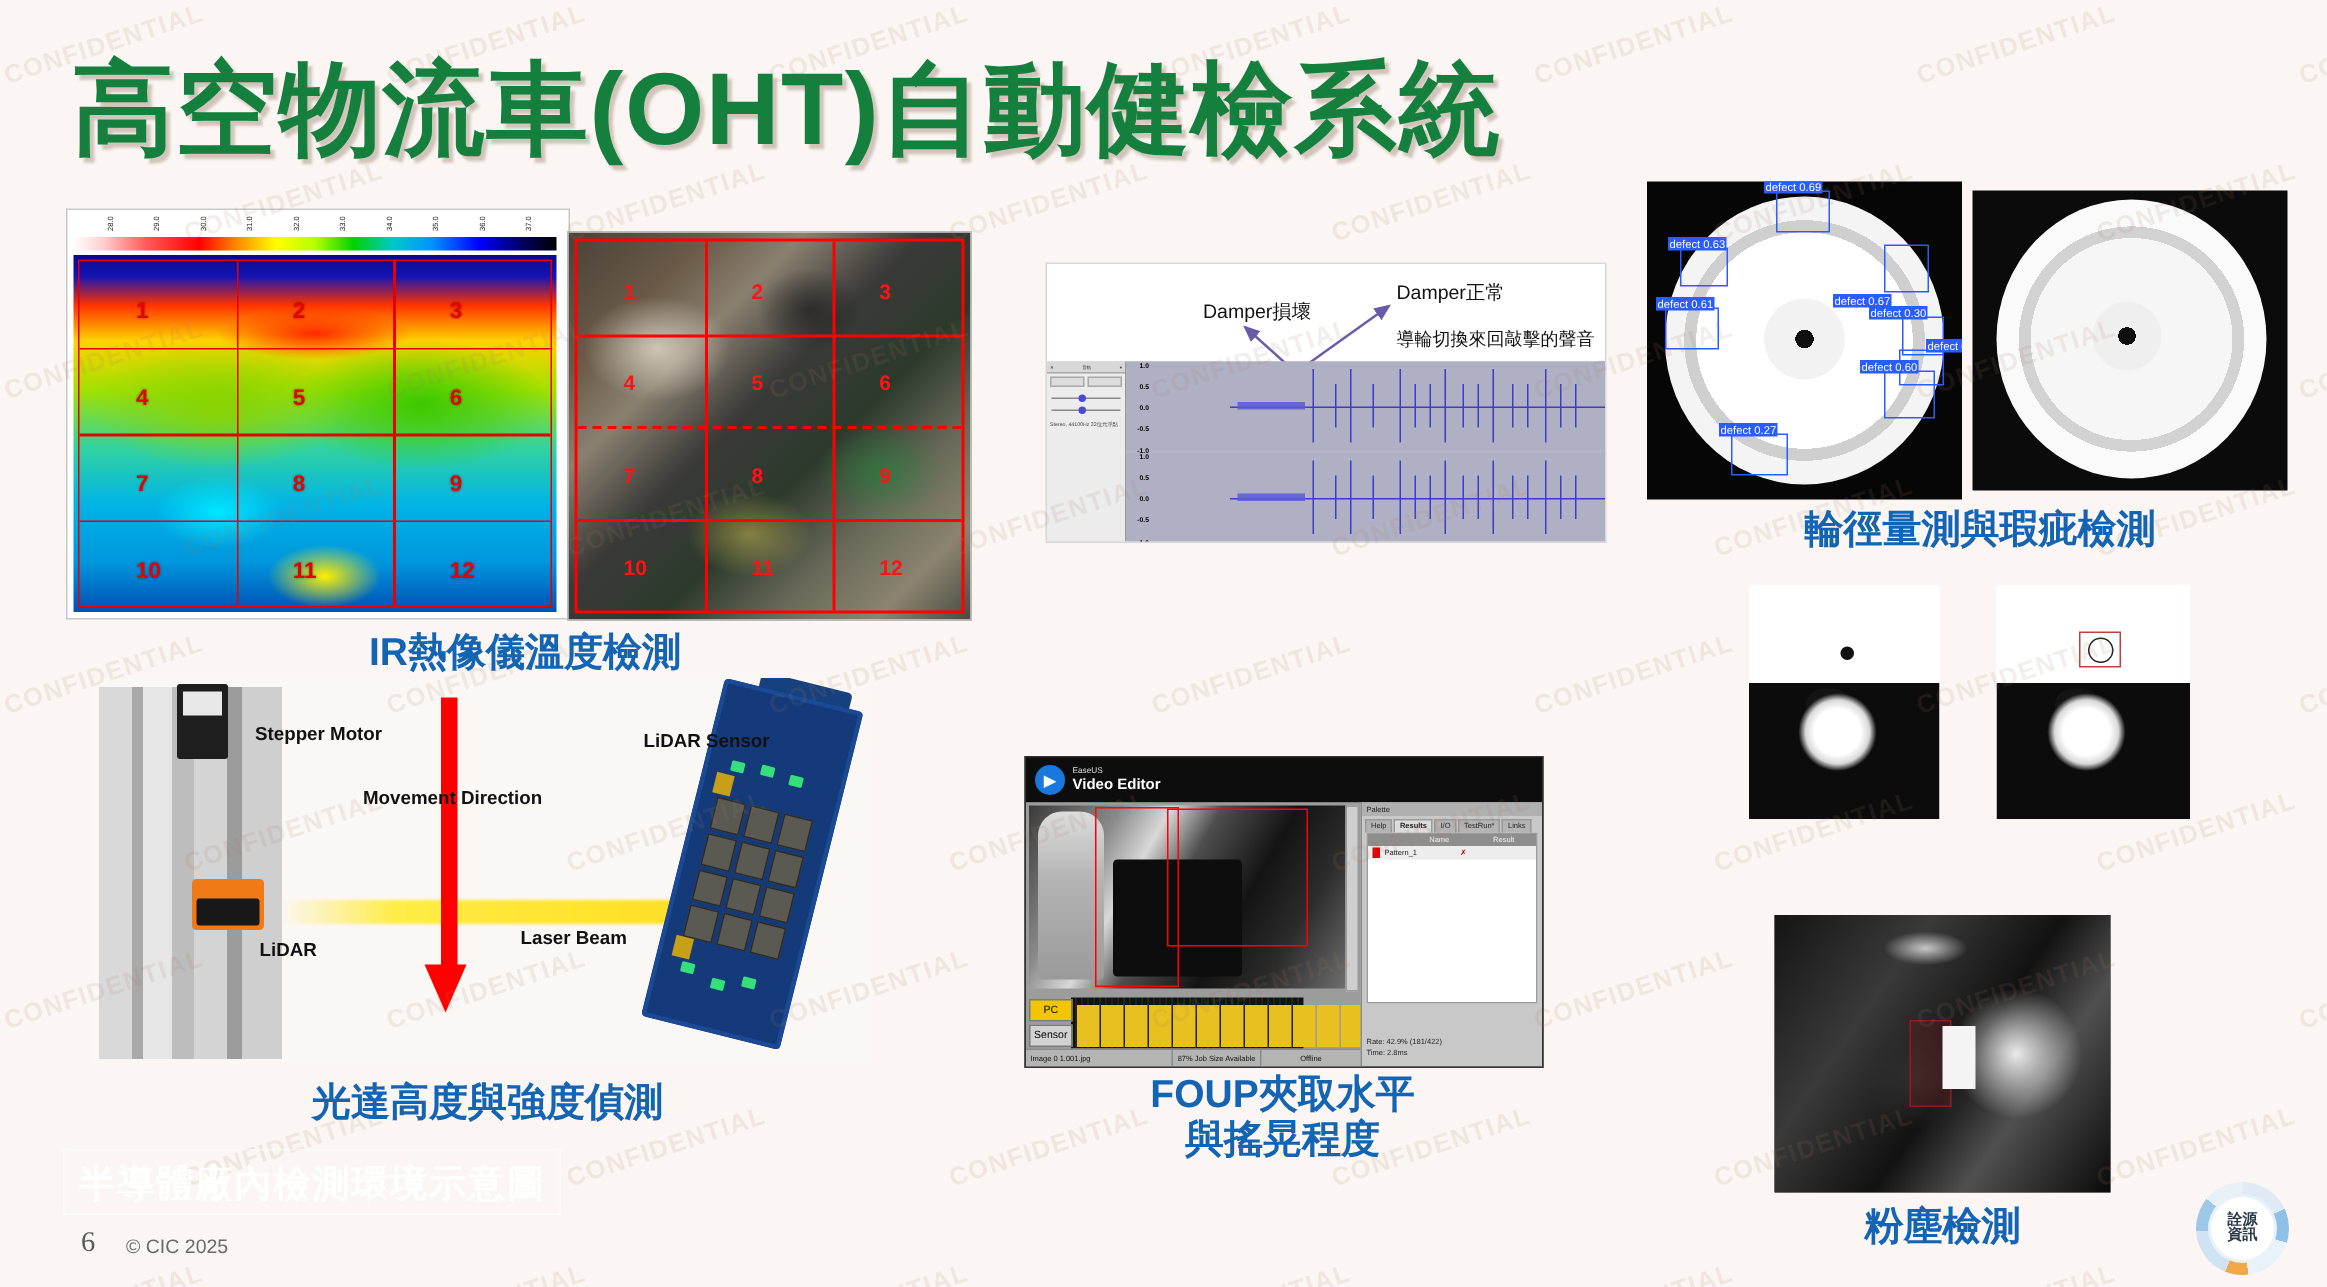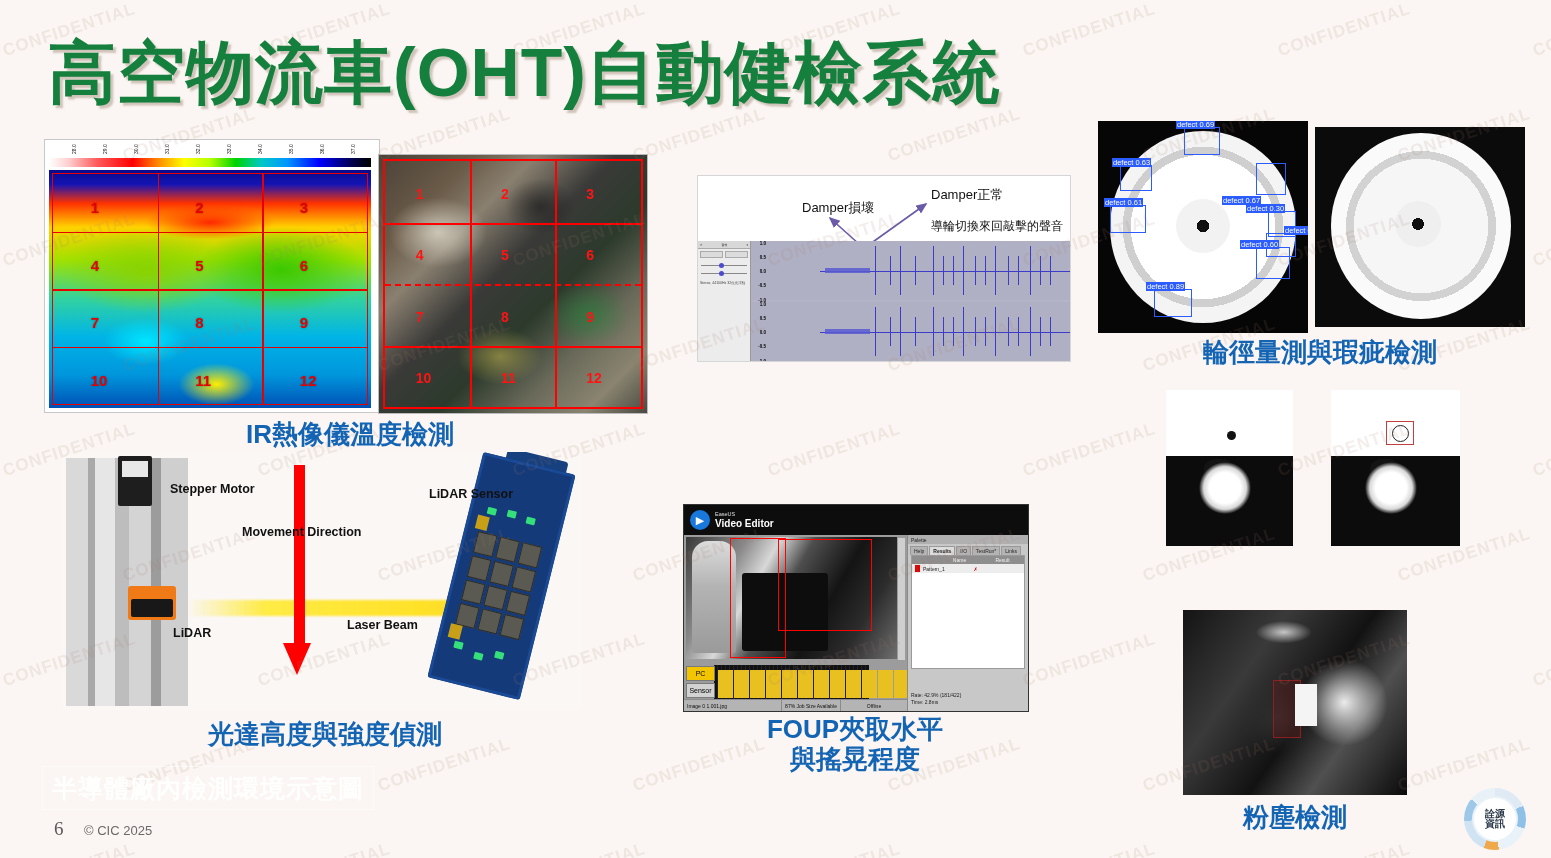--- a/index.html
+++ b/index.html
@@ -469,21 +469,21 @@
         <div class="dlbl" style="left: 124px; top: 35px; margin-top: 40px;">defect 0.67</div>
         <div class="dbox" style="left: 12px; top: 84px; width: 34px; height: 26px;"></div>
         <div class="dlbl" style="left: 6px; top: 77px;">defect 0.61</div>
         <div class="dbox" style="left: 170px; top: 90px; width: 26px; height: 24px;"></div>
         <div class="dlbl" style="left: 148px; top: 83px;">defect 0.30</div>
         <div class="dbox" style="left: 168px; top: 112px; width: 28px; height: 22px;"></div>
         <div class="dlbl" style="left: 146px; top: 105px; margin-left: 40px;">defect 0.65</div>
         <div class="dbox" style="left: 158px; top: 126px; width: 32px; height: 30px;"></div>
         <div class="dlbl" style="left: 142px; top: 119px;">defect 0.60</div>
         <div class="dbox" style="left: 56px; top: 168px; width: 36px; height: 26px;"></div>
-        <div class="dlbl" style="left: 48px; top: 161px;">defect 0.89</div>
+        <div class="dlbl" style="left: 48px; top: 161px;">defect 0.27</div>
       </div>
   </div>
   <div class="panel" id="wheel-b">
     <div class="wheel-art">
       <div class="tyre" style="left:16px;top:6px;width:180px;height:186px;
            background:radial-gradient(circle,#f6f6f6 0 52%,#d2d2d2 52% 58%,#fafafa 58% 84%,#6e6e6e 84% 93%,#101010 93% 100%);"></div>
       <div class="tyre" style="left:80px;top:74px;width:46px;height:46px;
            background:radial-gradient(circle,#0e0e0e 0 18%,#efefef 18% 100%);"></div>
     </div>
   </div>

